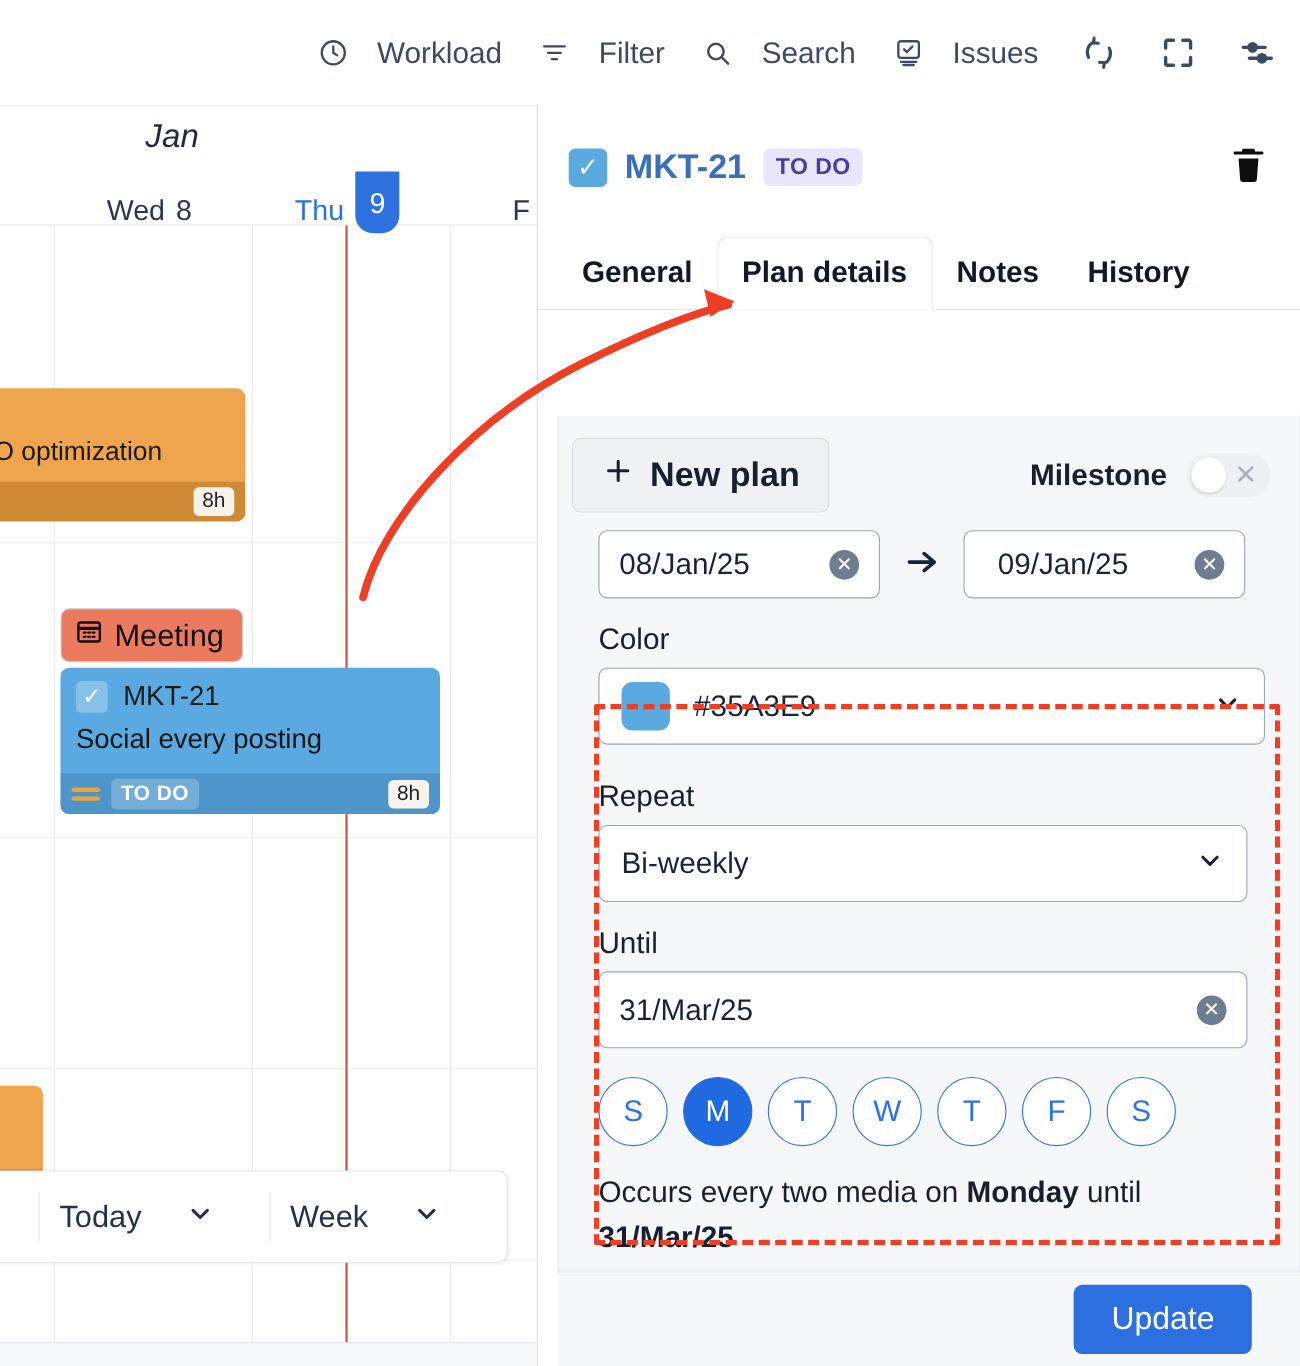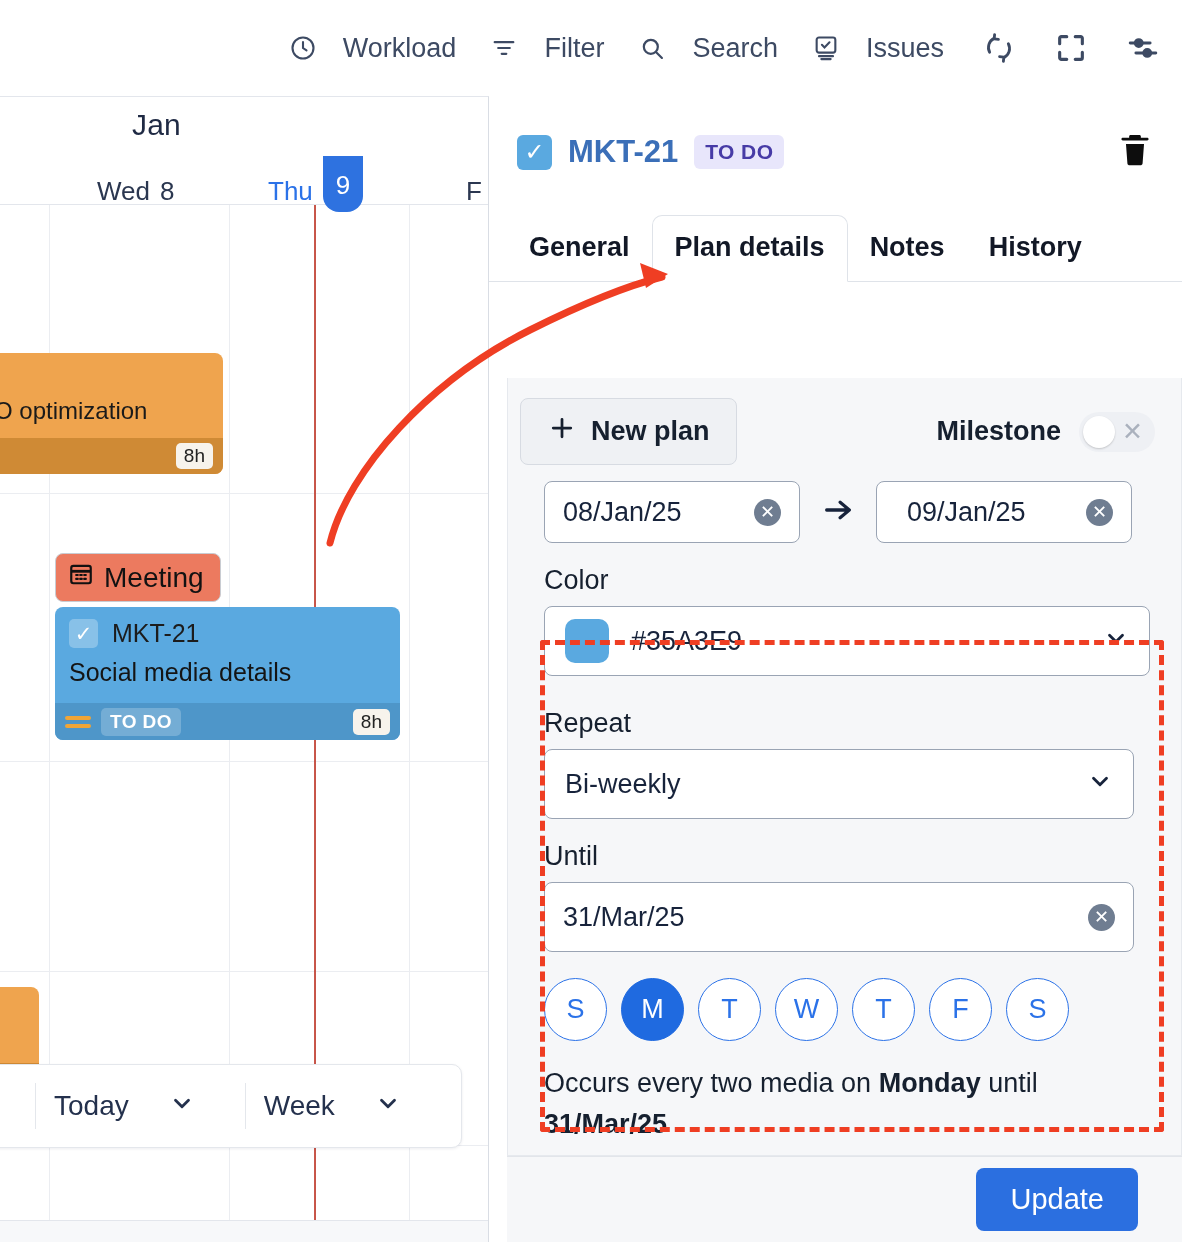--- a/index.html
+++ b/index.html
@@ -36,20 +36,21 @@
     position:absolute; left:0; top:96px; width:489px; height:1146px;
     background:#ffffff;
     border-top:1px solid #e3e6ec;
     border-right:1px solid #d9dde4;
     overflow:hidden;
   }
   #cal-month {
     height:56px; display:flex; align-items:center; justify-content:flex-start;
     font-size:30px; color:#1f2a44; padding-left:132px;
     letter-spacing:.2px;
+    font-style:italic;
   }
   #cal-days {
     height:52px; position:relative;
     border-bottom:1px solid #e3e6ec;
   }
   .dayhead { position:absolute; top:12px; height:52px; display:flex; align-items:center; gap:10px;
              font-size:26px; color:#2b3750; }
   .dayhead .dnum { font-size:26px; }
   .dayhead.today { color:#2b72e8; }
   .dayhead.today .dnum {
@@ -147,21 +148,21 @@
     background:#fff; border:1px solid #dfe3e9; border-bottom:1px solid #fff;
     border-radius:10px 10px 0 0; padding:16px 22px 18px 22px; margin-bottom:-1px;
   }
 
   #panel-body { position:absolute; left:18px; top:282px; right:0; bottom:86px;
                 background:#f6f7f9; border:1px solid #e6e9ee; border-top:none; }
   #newplan-row { display:flex; align-items:center; justify-content:space-between;
                  padding:20px 26px 16px 12px; }
   #newplan {
     background:#eff1f4; border:1px solid #d7dbe2; border-radius:8px;
-    font-size:27px; font-weight:700; color:#16202f;
+    font-size:31px; font-weight:700; color:#16202f;
     padding:14px 26px; display:flex; align-items:center; gap:14px; cursor:pointer;
   }
   #milestone-wrap { display:flex; align-items:center; gap:18px; }
   #milestone-label { font-size:27px; font-weight:700; color:#16202f; }
   #milestone-toggle {
     width:76px; height:40px; border-radius:20px; background:#eef0f4;
     display:flex; align-items:center; padding:4px; cursor:pointer;
   }
   #milestone-toggle .knob { width:32px; height:32px; border-radius:50%; background:#fff;
                             box-shadow:0 1px 2px rgba(0,0,0,.18); }
@@ -340,21 +341,21 @@
       </span>
       <span>Meeting</span>
     </div>
 
     <div class="event" id="ev-mkt">
       <div class="body">
         <div class="row1">
           <span class="chk">✓</span>
           <span class="key">MKT-21</span>
         </div>
-        <div class="title">Social media details</div>
+        <div class="title">Social every posting</div>
       </div>
       <div class="foot">
         <div style="display:flex;align-items:center;">
           <span class="prio">
               <span></span>
               <span></span>
             </span>
           <span class="statusbadge">TO DO</span>
         </div>
         <span class="hbadge">8h</span>

